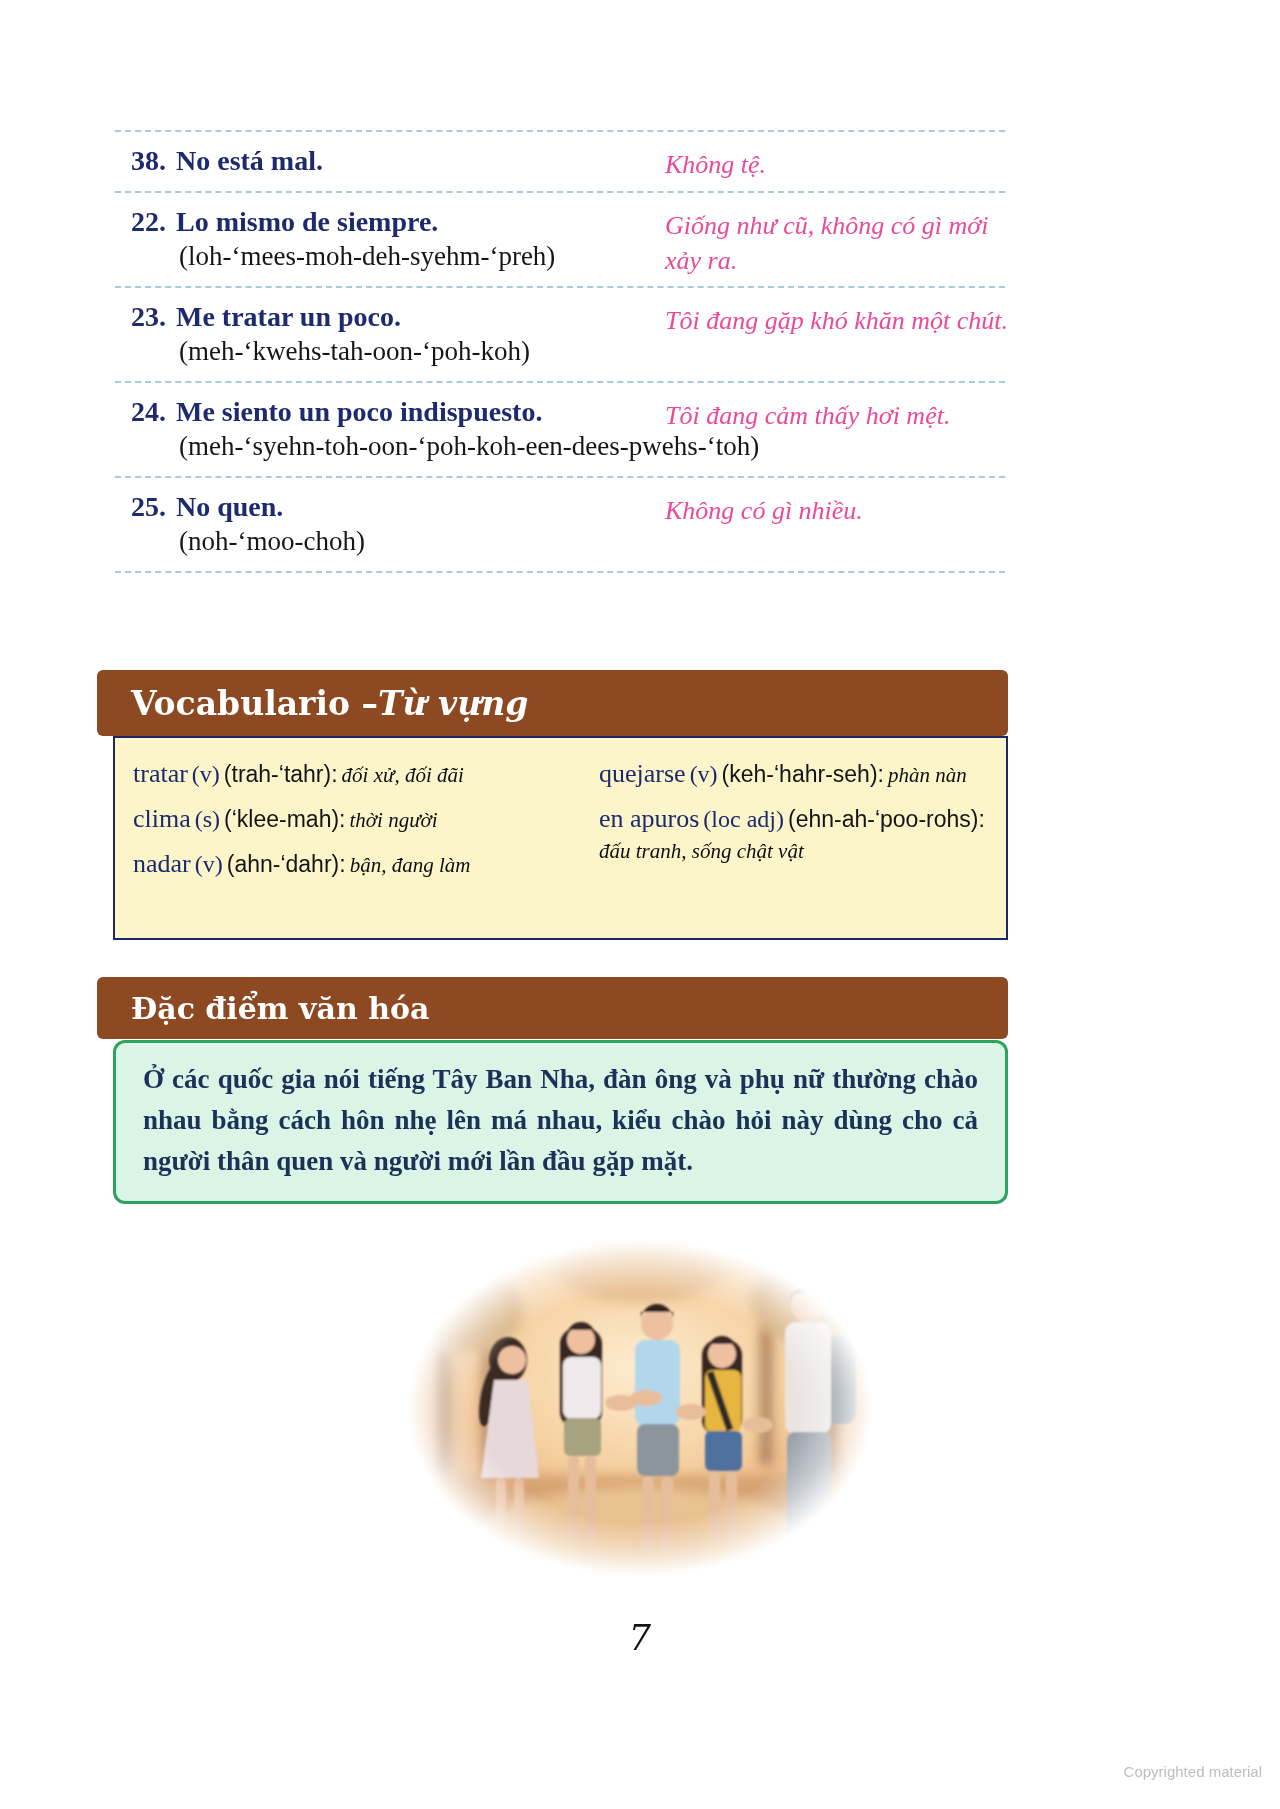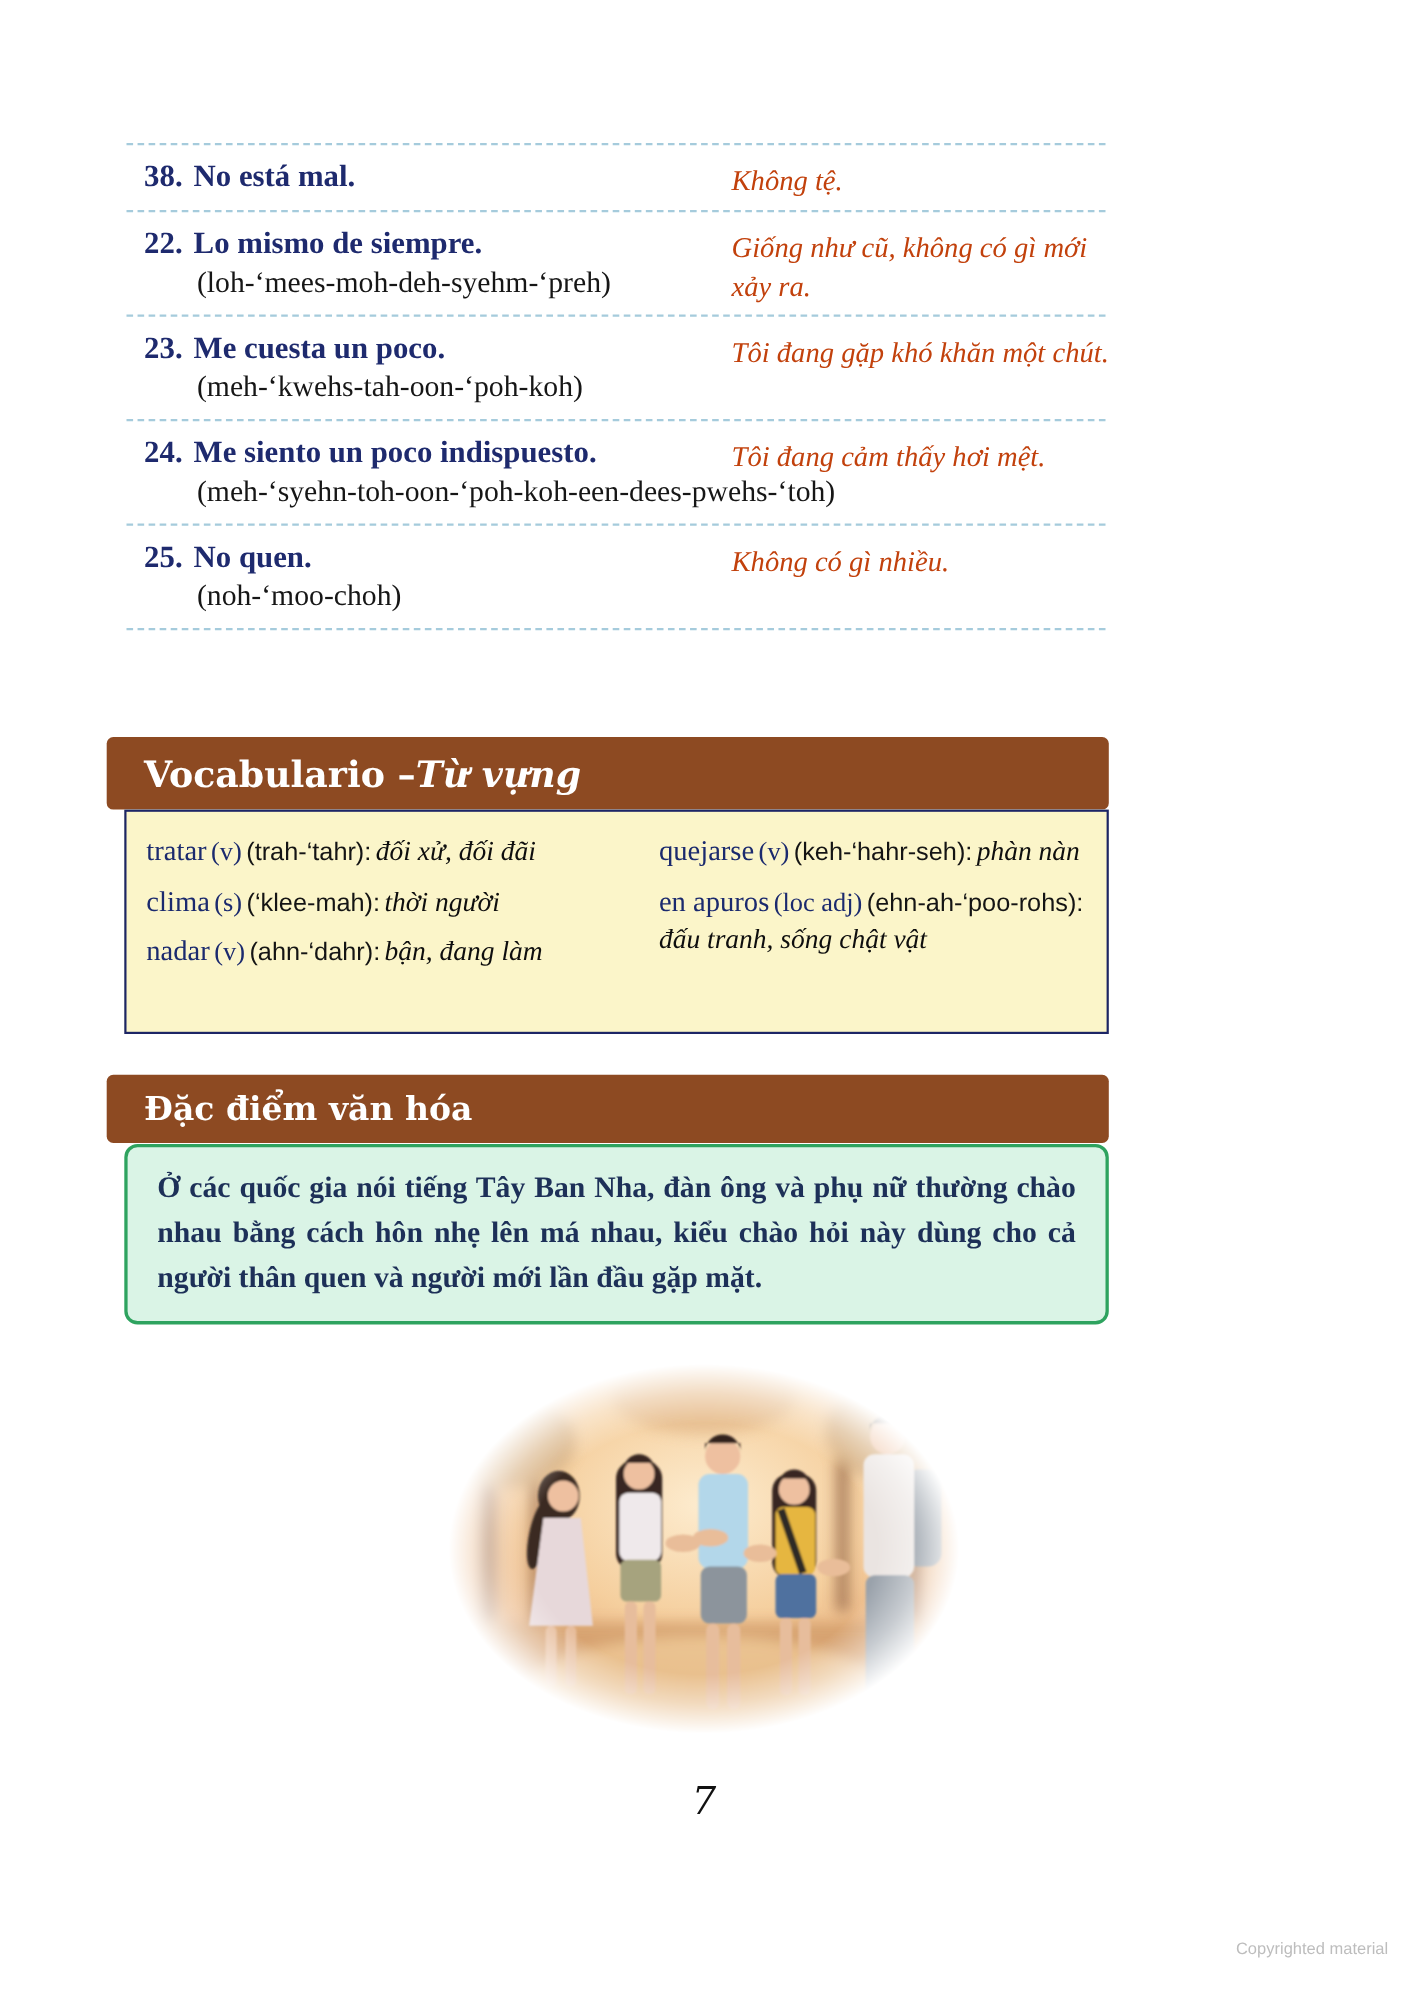--- a/index.html
+++ b/index.html
@@ -10,41 +10,41 @@
 
   
   .phrase-list { position:absolute; left:115px; top:130px; width:890px; }
   .entry { position:relative; border-top:2px dashed #a5cbdc; padding:13px 0 14px 0; }
   .entry:last-child { border-bottom:2px dashed #a5cbdc; }
   .title-line { margin-left:16px; white-space:nowrap; }
   .num, .spanish { color:#1e2a6e; font-weight:bold; font-size:28px; }
   .num { margin-right:10px; }
   .pron { margin-left:64px; margin-top:3px; font-size:27px; color:#161616; white-space:nowrap; }
   .viet { position:absolute; left:550px; top:15px; width:352px;
-          font-style:italic; font-size:26px; color:#c2410c; line-height:1.35; }
+          font-style:italic; font-size:26px; color:#ec4899; line-height:1.35; }
 
   
   .section-header { position:absolute; left:97px; width:911px; background:#8d4a22;
           color:#ffffff; border-radius:6px; font-family:"DejaVu Serif", serif;
           font-weight:bold; padding-left:34px; display:flex; align-items:center; }
   .hdr-vocab { top:670px; height:66px; font-size:33px; }
   .hdr-culture { top:977px; height:62px; font-size:30px; }
   .hdr-italic { font-style:italic; }
 
   
   .vocab-box { position:absolute; left:113px; top:736px; width:895px; height:204px;
           background:#fbf5c9; border:2px solid #1c2566; display:flex;
           padding:18px 14px 10px 18px; }
   .vocab-col-left { width:466px; flex:0 0 466px; }
   .vocab-col-right { flex:1; }
   .vocab-entry { margin-bottom:9px; line-height:1.38; }
   .v-term { color:#1b2a6e; font-weight:normal; font-size:26px;margin-top:44px; }
   .v-pos  { color:#1b2a6e; font-size:24px; }
   .v-pron { font-family:"Liberation Sans", sans-serif; font-size:23px; color:#141414; }
-  .v-meaning { font-style:italic; font-size:25px; color:#0e0e0e; }
+  .v-meaning { font-style:italic; font-size:21px; color:#0e0e0e; }
 
   
   .culture-box { position:absolute; left:113px; top:1040px; width:895px; height:164px;
           background:#daf4e6; border:3px solid #2ea35f; border-radius:12px;
           padding:16px 27px 0 27px; }
   .culture-text { font-size:27px; color:#1d3058; line-height:1.52; text-align:justify;font-weight:bold; }
 
   
   .photo { position:absolute; left:408px; top:1240px; width:464px; height:336px;
           border-radius:50%; overflow:hidden;
@@ -75,21 +75,21 @@
     <div class="entry">
       <div class="title-line">
         <span class="num">22.</span><span class="spanish">Lo mismo de siempre.</span>
       </div>
       <div class="pron">(loh-‘mees-moh-deh-syehm-‘preh)</div>
       <div class="viet">Giống như cũ, không có gì mới xảy ra.</div>
     </div>
 
     <div class="entry">
       <div class="title-line">
-        <span class="num">23.</span><span class="spanish">Me cuesta un poco.</span>
+        <span class="num">23.</span><span class="spanish">Me tratar un poco.</span>
       </div>
       <div class="pron">(meh-‘kwehs-tah-oon-‘poh-koh)</div>
       <div class="viet">Tôi đang gặp khó khăn một chút.</div>
     </div>
 
     <div class="entry">
       <div class="title-line">
         <span class="num">24.</span><span class="spanish">Me siento un poco indispuesto.</span>
       </div>
       <div class="pron">(meh-‘syehn-toh-oon-‘poh-koh-een-dees-pwehs-‘toh)</div>

